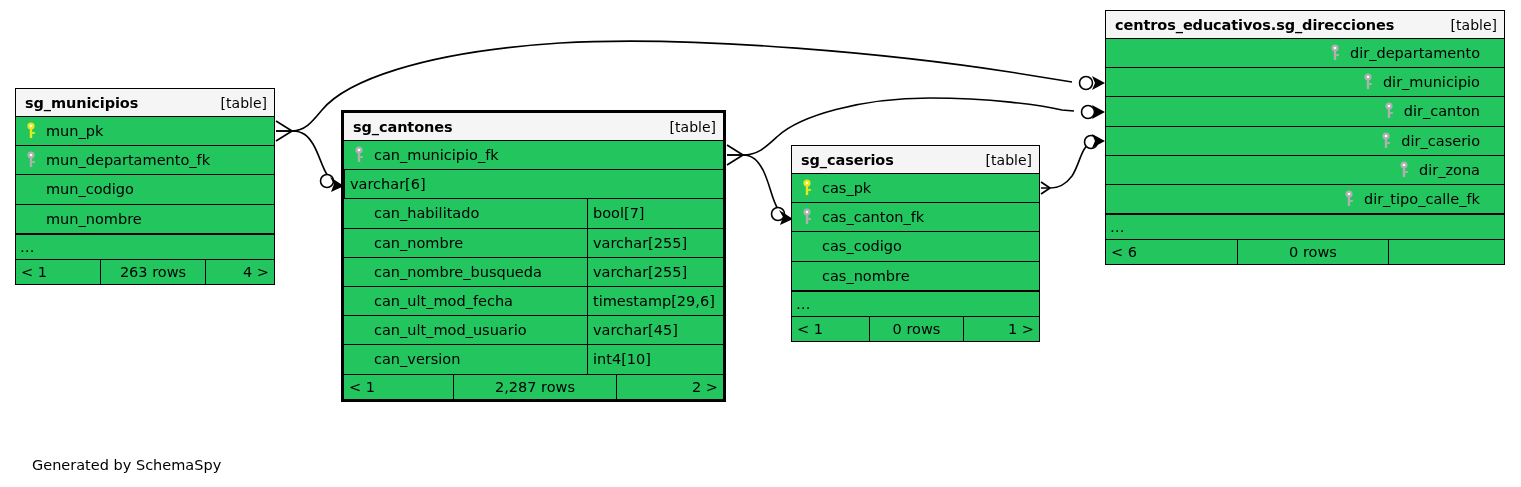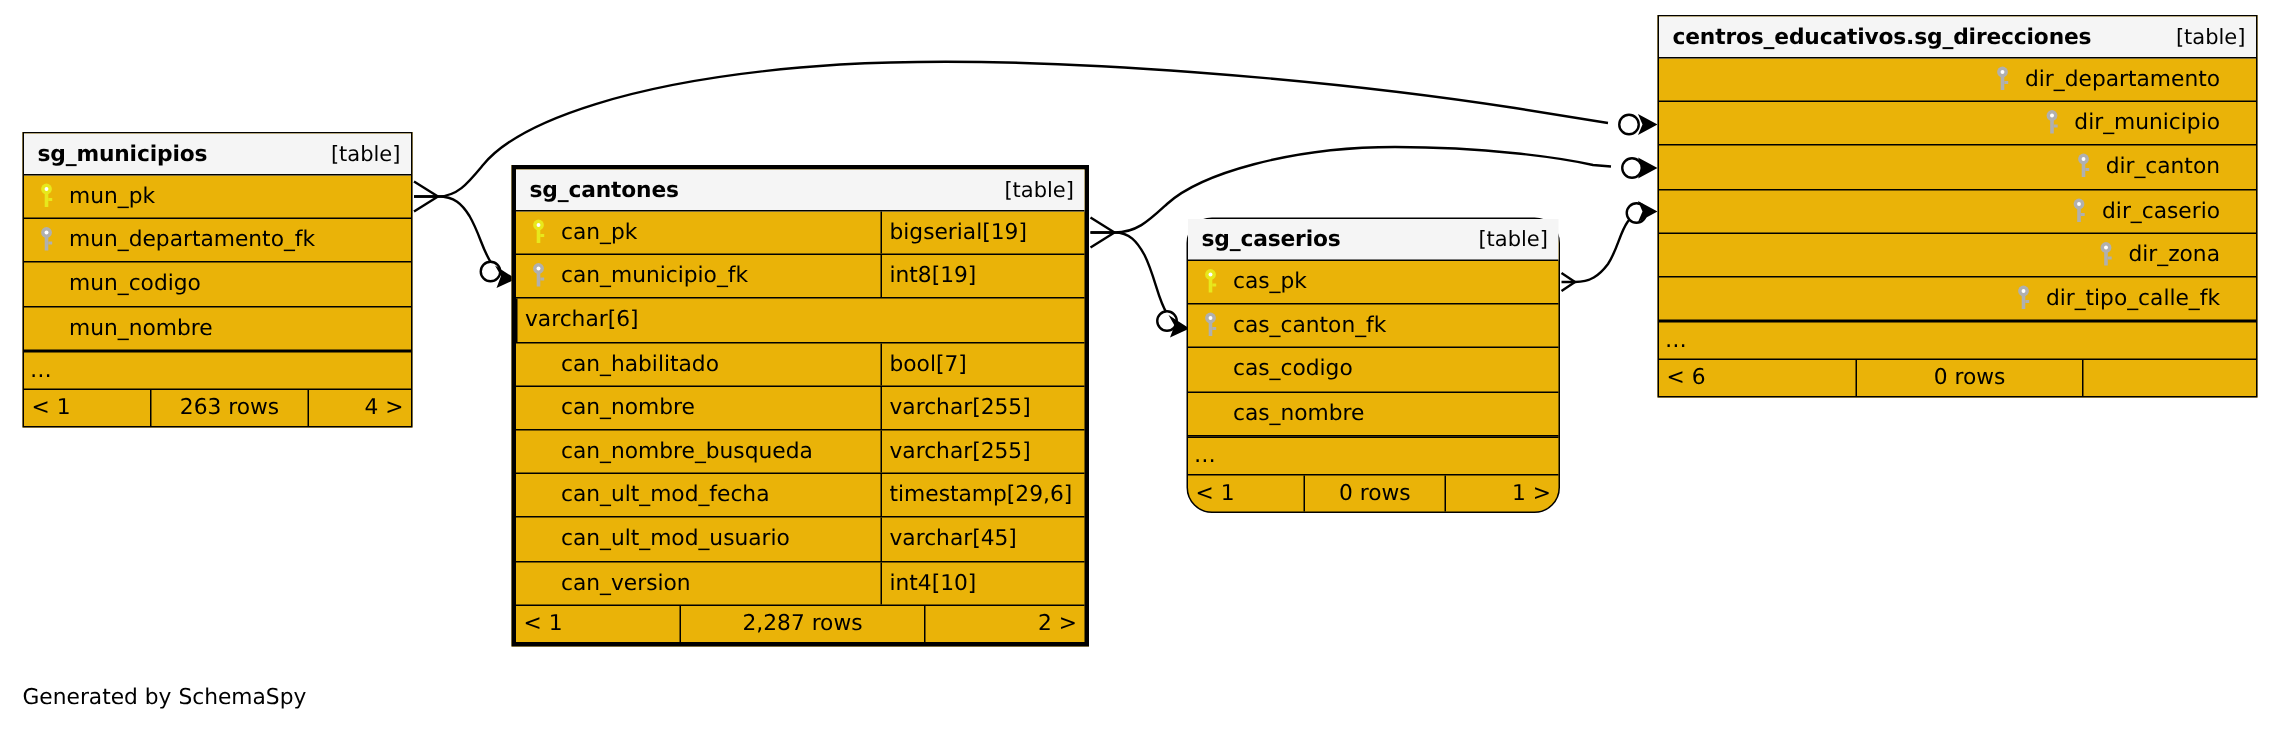--- a/index.html
+++ b/index.html
@@ -24,21 +24,21 @@
   #edges {
     position: absolute;
     left: 0; top: 0;
     width: 1521px;
     height: 487px;
     pointer-events: none;
     z-index: 1;
   }
   .table-box {
     position: absolute;
-    background: #eab308;
+    background: #22c55e;
     border: 1px solid #000000;
     box-sizing: border-box;
     z-index: 5;
   }
   .table-box.thick {
     border: 3px solid #000000;
   }
   .tbl-header {
     display: flex;
     align-items: center;
@@ -234,43 +234,28 @@
       </div>
       <div class="table-box thick" style="left: 341px; top: 110px; width: 385px;">
         <div class="tbl-header">
           <span class="tbl-title">sg_cantones</span>
           <span class="tbl-tag">[table]</span>
         </div>
         <div class="col-row">
           <div class="col-name">
             <span class="keyslot">
               <svg width="12" height="18" viewBox="0 0 12 18" xmlns="http://www.w3.org/2000/svg">
-                <circle cx="5" cy="4" r="3.6" fill="#e8e81c"></circle>
-                <circle cx="5" cy="4" r="1.3" fill="#ffffff"></circle>
-                <rect x="3.8" y="6" width="2.4" height="10" fill="#e8e81c"></rect>
-                <rect x="6.2" y="10" width="2.6" height="2" fill="#e8e81c"></rect>
-              </svg>
-            </span>
-            <span>can_pk</span>
-          </div>
-          <div class="col-type" style="width:136px">bigserial[19]</div>
-        </div>
-        <div class="col-row">
-          <div class="col-name">
-            <span class="keyslot">
-              <svg width="12" height="18" viewBox="0 0 12 18" xmlns="http://www.w3.org/2000/svg">
                 <circle cx="5" cy="4" r="3.6" fill="#b0b0b0"></circle>
                 <circle cx="5" cy="4" r="1.3" fill="#ffffff"></circle>
                 <rect x="3.8" y="6" width="2.4" height="10" fill="#b0b0b0"></rect>
                 <rect x="6.2" y="10" width="2.6" height="2" fill="#b0b0b0"></rect>
               </svg>
             </span>
             <span>can_municipio_fk</span>
           </div>
-          <div class="col-type" style="width:136px">int8[19]</div>
         </div>
         <div class="col-row">
           <div class="col-type" style="width:136px">varchar[6]</div>
         </div>
         <div class="col-row">
           <div class="col-name">
             <span class="keyslot empty"></span>
             <span>can_habilitado</span>
           </div>
           <div class="col-type" style="width:136px">bool[7]</div>
@@ -309,21 +294,21 @@
             <span>can_version</span>
           </div>
           <div class="col-type" style="width:136px">int4[10]</div>
         </div>
         <div class="footer-row">
           <div class="footer-cell fc-left" style="width:110px">&lt; 1</div>
           <div class="footer-cell fc-center" style="width:163px">2,287 rows</div>
           <div class="footer-cell fc-right" style="width:106px">2 &gt;</div>
         </div>
       </div>
-      <div class="table-box" style="left: 791px; top: 145px; width: 249px; border-radius: 17px;">
+      <div class="table-box" style="left: 791px; top: 145px; width: 249px;">
         <div class="tbl-header">
           <span class="tbl-title">sg_caserios</span>
           <span class="tbl-tag">[table]</span>
         </div>
         <div class="col-row">
           <div class="col-name">
             <span class="keyslot">
               <svg width="12" height="18" viewBox="0 0 12 18" xmlns="http://www.w3.org/2000/svg">
                 <circle cx="5" cy="4" r="3.6" fill="#e8e81c"></circle>
                 <circle cx="5" cy="4" r="1.3" fill="#ffffff"></circle>
@@ -451,14 +436,14 @@
         </div>
         <div class="ellipsis-row">…</div>
         <div class="footer-row">
           <div class="footer-cell fc-left" style="width:132px">&lt; 6</div>
           <div class="footer-cell fc-center" style="width:151px">0 rows</div>
           <div class="footer-cell fc-right" style="width:115px"></div>
         </div>
       </div>
     </div>
 
-  <div class="credit" style="left:15px; top:457px;">Generated by SchemaSpy</div>
+  <div class="credit" style="left:32px; top:457px;">Generated by SchemaSpy</div>
 </div>
 
 </body></html>

